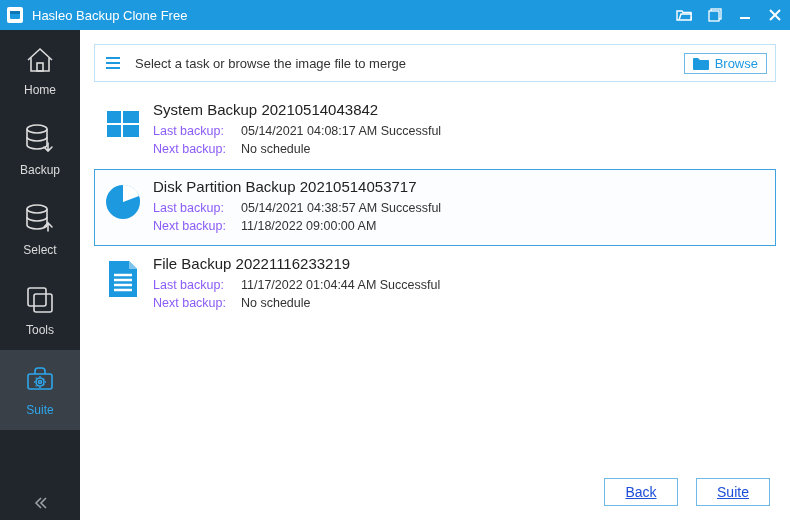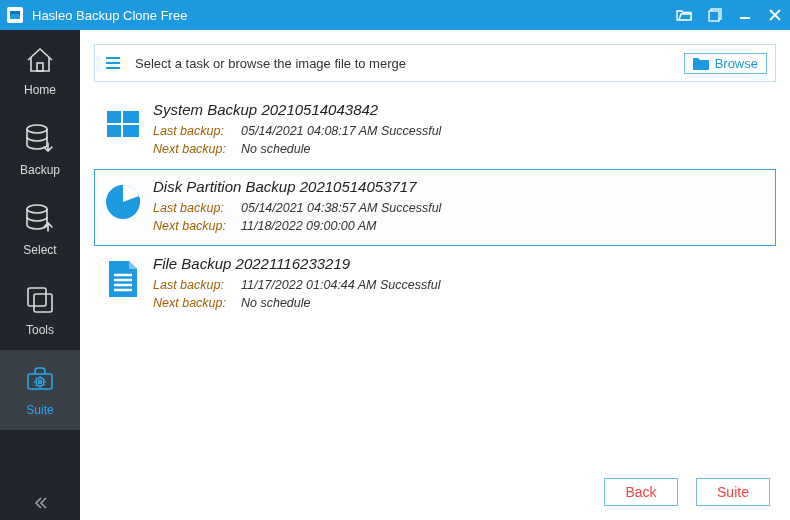--- a/index.html
+++ b/index.html
@@ -99,44 +99,45 @@
     display: flex;
     padding: 8px 10px 8px 6px;
     gap: 8px;
     cursor: pointer;
   }
   .task-card.selected { border: 1px solid #3fa3e0; background: #fbfdff; }
   .task-icon {
     width: 44px; height: 44px; margin-top: 2px;
     display:flex; align-items:center; justify-content:center;
   }
-  .task-info { flex: 1; font-style: italic; }
+  .task-info { flex: 1; }
   .task-title { font-size: 15px; color: #222; margin-bottom: 6px; }
   .task-row { display: flex; font-size: 12.5px; color: #333; margin-bottom: 4px; }
-  .task-row .label { width: 88px; color: #a16207; }
+  .task-row .label { width: 88px; color: #8b5cf6; }
   .task-row .value { color: #333; }
 
   
   .footer {
     height: 56px;
     display: flex;
     align-items: center;
     justify-content: flex-end;
     gap: 18px;
     padding-right: 20px;
   }
   .footer-btn {
     border: 1px solid #6fb9e6;
-    color: #ef4444;
+    color: #1d4ed8;
     background: #fff;
     font-size: 14px;
     width: 74px;
     height: 28px;
     display:flex; align-items:center; justify-content:center;
     cursor: pointer;
+    text-decoration: underline;
   }
 </style>
 </head>
 <body>
 
 <div class="titlebar">
   <span class="app-icon">
     <svg width="16" height="16" viewBox="0 0 16 16">
         <rect x="0" y="0" width="16" height="16" rx="2" fill="#fff"></rect>
         <rect x="3" y="4" width="10" height="8" rx="1" fill="#1d99e0"></rect>

